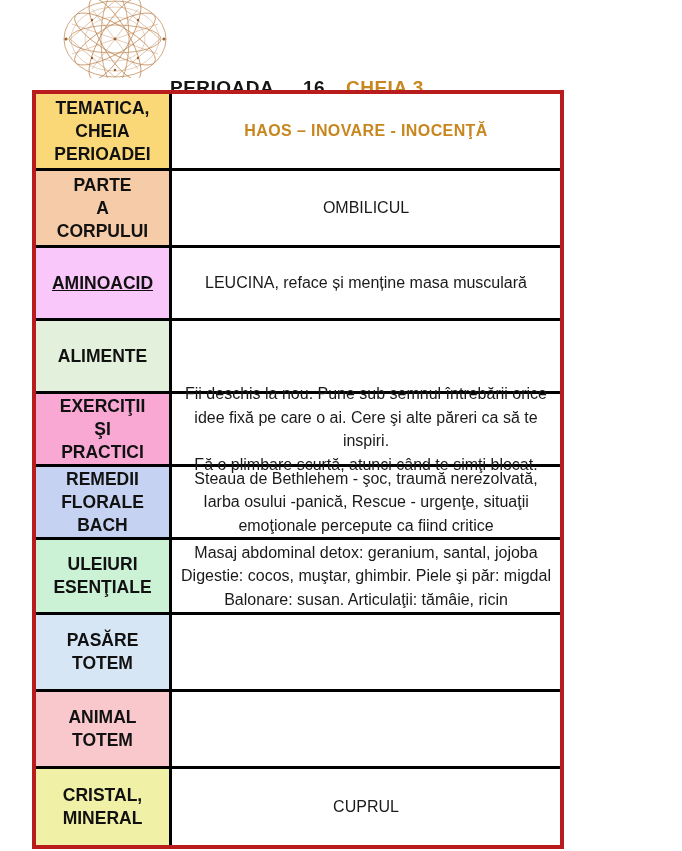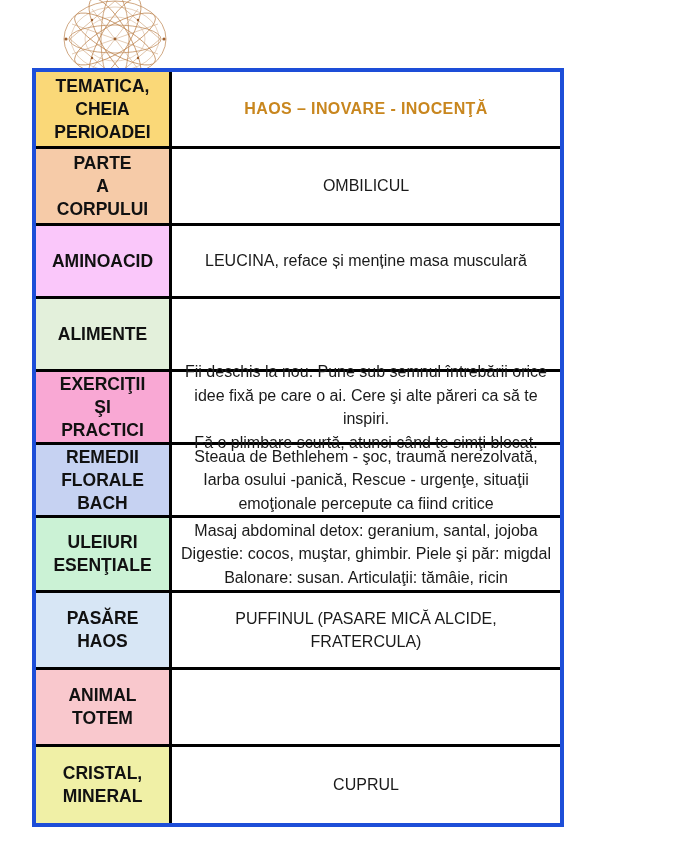--- a/index.html
+++ b/index.html
@@ -15,23 +15,23 @@
   .header { position:relative; height:78px; }
   .logo { position:absolute; left:62px; top:0; width:106px; height:78px; }
   .hdr-text { position:absolute; font-weight:bold; font-size:19px; color:#161616; letter-spacing:0.5px;margin-top:48px; }
   .t-perioada { left:170px; top:29px; }
   .t-num      { left:303px; top:29px; }
   .t-cheia    { left:346px; top:29px; }
   .t-date     { left:437px; top:52px; font-size:18px; }
 
   
   .table {
-    position:absolute; left:32px; top:68px;
+    position:absolute; left:32px; top:90px;
     width:532px;
-    border:4px solid #1d4ed8;
+    border:4px solid #b91c1c;
     box-sizing:border-box;
     background:#fff;
   }
   .row { display:flex; border-bottom:3px solid #000; }
   .row:last-child { border-bottom:none; }
   .h74 { height:74px; } .h70 { height:70px; } .h72 { height:72px; } .h76 { height:76px; }
   .label-cell {
     flex:0 0 133px; width:133px;
     border-right:3px solid #000;
     display:flex; align-items:center; justify-content:center;
@@ -96,21 +96,21 @@
   </div>
 
   <div class="row h74">
     <div class="label-cell" style="background-color: rgb(246, 203, 168);">PARTE
 A
 CORPULUI</div>
     <div class="content-cell">OMBILICUL</div>
   </div>
 
   <div class="row h70">
-    <div class="label-cell" style="background-color: rgb(250, 199, 250);">AMINOACID</div>
+    <div class="label-cell" style="background-color: rgb(250, 199, 250); text-decoration: underline;">AMINOACID</div>
     <div class="content-cell">LEUCINA, reface și menține masa musculară</div>
   </div>
 
   <div class="row h70">
     <div class="label-cell" style="background-color: rgb(227, 240, 219);">ALIMENTE</div>
   </div>
 
   <div class="row h70">
     <div class="label-cell" style="background-color: #f9a8d4;">EXERCIŢII
 ŞI
@@ -132,22 +132,21 @@
   <div class="row h72">
     <div class="label-cell" style="background-color: rgb(203, 242, 213);">ULEIURI
 ESENŢIALE</div>
     <div class="content-cell">Masaj abdominal detox: geranium, santal, jojoba
 Digestie: cocos, muştar, ghimbir. Piele şi păr: migdal
 Balonare: susan.  Articulaţii: tămâie, ricin</div>
   </div>
 
   <div class="row h74">
     <div class="label-cell" style="background-color: rgb(215, 230, 245);">PASĂRE
-HAOS</div>
-    <div class="content-cell">PUFFINUL (PASARE MICĂ ALCIDE, FRATERCULA)</div>
+TOTEM</div>
   </div>
 
   <div class="row h74">
     <div class="label-cell" style="background-color: rgb(249, 200, 205);">ANIMAL
 TOTEM</div>
   </div>
 
   <div class="row h76">
     <div class="label-cell" style="background-color: rgb(240, 240, 166);">CRISTAL,
 MINERAL</div>

